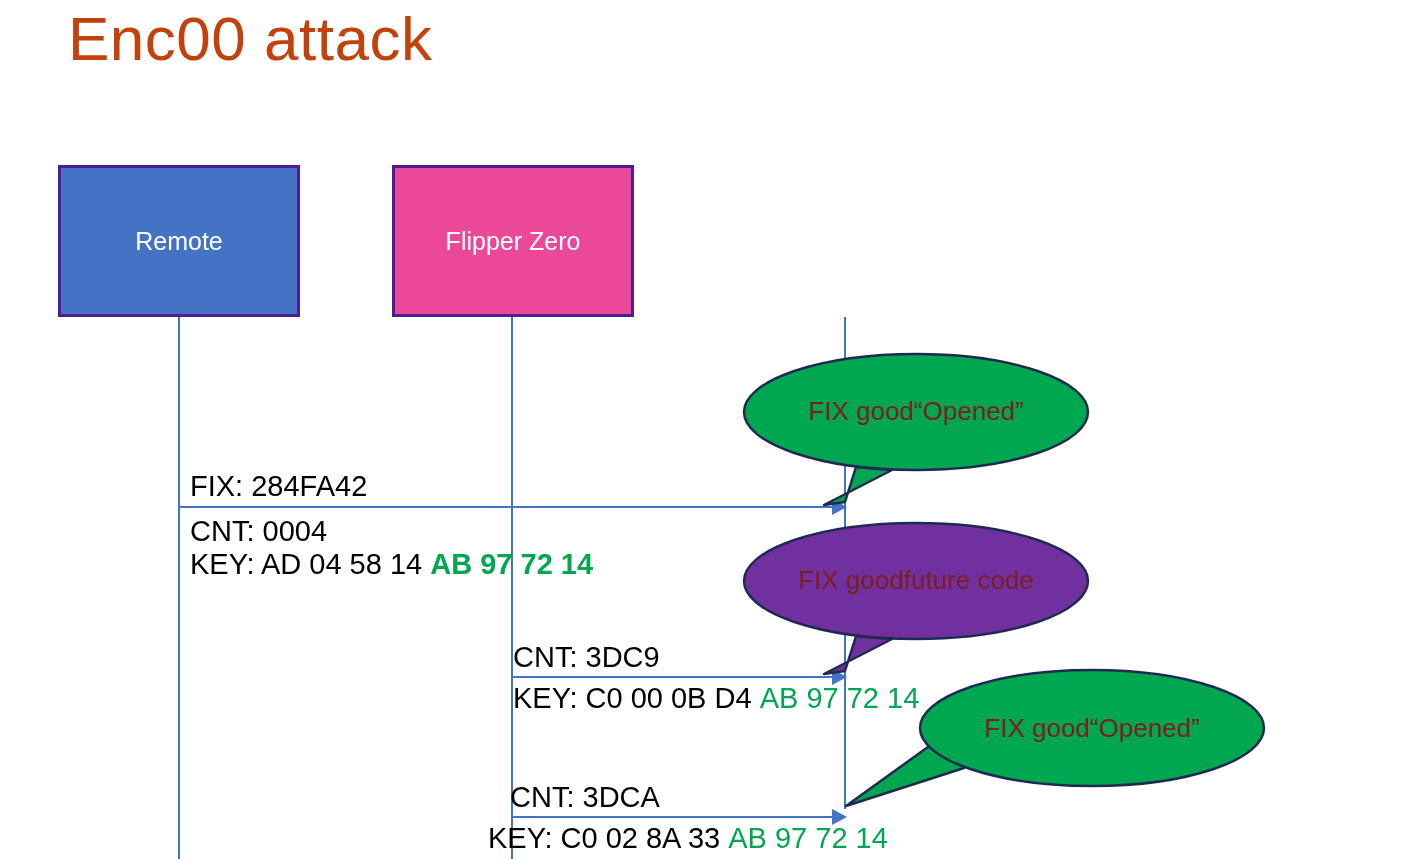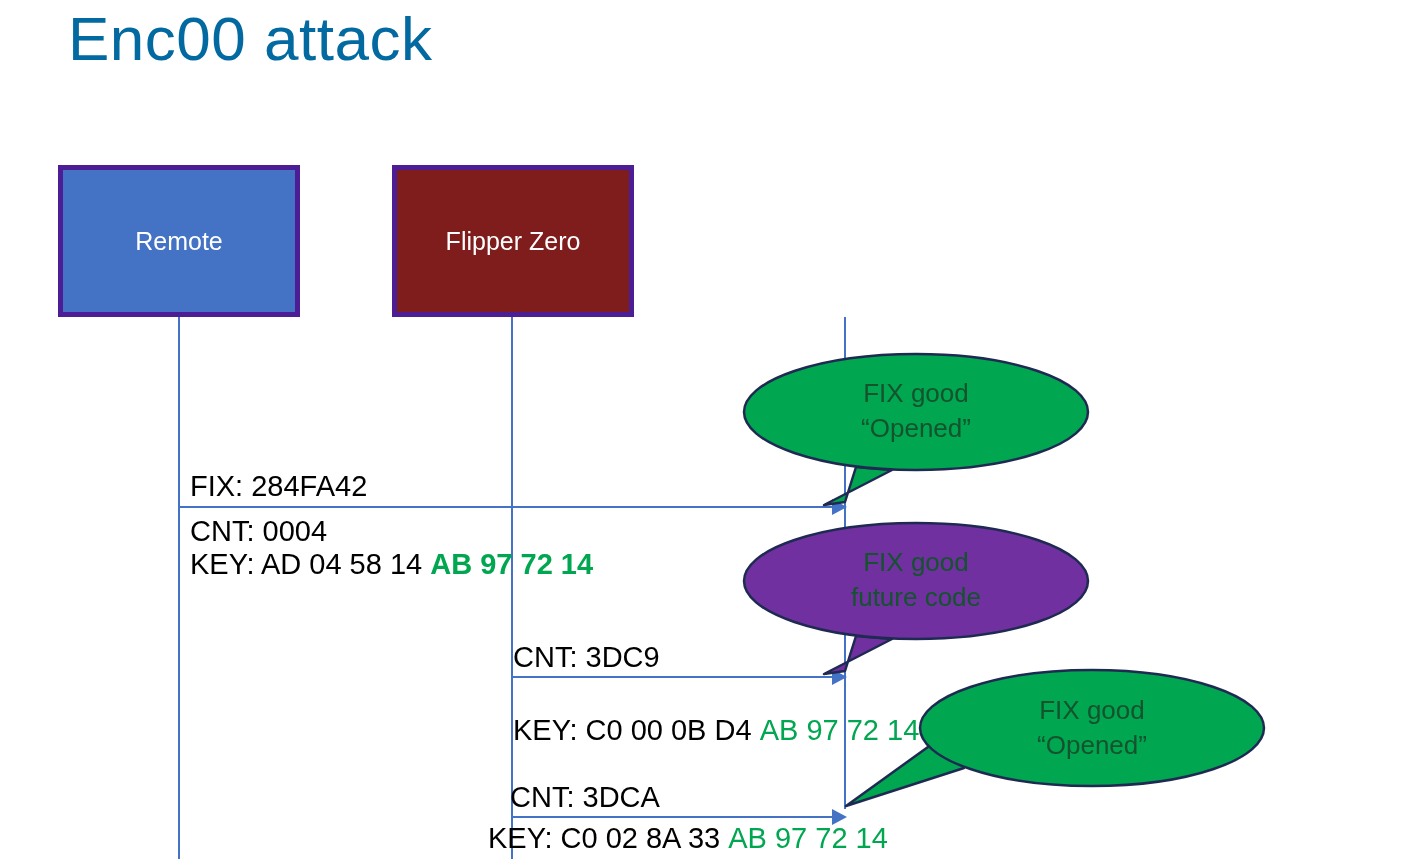--- a/index.html
+++ b/index.html
@@ -19,31 +19,31 @@
     overflow: hidden;
   }
 
   
   #slide-title {
     position: absolute;
     left: 68px;
     top: 2px;
     font-size: 62px;
     line-height: 74px;
-    color: #0369a1;
+    color: #c2410c;
     font-weight: 400;
     letter-spacing: 0.5px;
     white-space: nowrap;
   }
 
   
   .actor-box {
     position: absolute;
     box-sizing: border-box;
-    border: 5px solid #4c1d95;
+    border: 3px solid #4c1d95;
     display: flex;
     align-items: center;
     justify-content: center;
   }
   .actor-label {
     color: #ffffff;
     font-size: 25px;
     line-height: 30px;
     white-space: nowrap;
   }
@@ -95,24 +95,24 @@
     top: 0;
     overflow: visible;
   }
   .callout-text {
     position: absolute;
     left: 0;
     top: 0;
     width: 100%;
     height: 100%;
     display: flex;
-    flex-direction: column;
+    flex-direction: row;
     align-items: center;
     justify-content: center;
-    color: #14532d;
+    color: #7f1d1d;
     font-size: 26px;
     line-height: 35px;
     text-align: center;
     pointer-events: none;
   }
   .callout-line { white-space: nowrap; }
 </style>
 </head>
 <body>
 
@@ -123,40 +123,40 @@
   <div class="lifeline" style="left:178px; top:317px; height:542px;"></div>
 
   <div class="lifeline" style="left:511px; top:317px; height:542px;"></div>
 
   <div class="lifeline" style="left:844px; top:317px; height:492px;"></div>
 
   <div class="actor-box" style="left:58px; top:165px; width:242px; height:152px; background:#4472C4;">
     <span class="actor-label">Remote</span>
   </div>
 
-  <div class="actor-box" style="left:392px; top:165px; width:242px; height:152px; background:#7f1d1d;">
+  <div class="actor-box" style="left:392px; top:165px; width:242px; height:152px; background:#ec4899;">
     <span class="actor-label">Flipper Zero</span>
   </div>
 
 
   <div class="msg-text" style="left:190px; top:470px;">FIX: 284FA42</div>
 
   <div class="msg-arrow" style="left:179px; top:506px; width:666px;"></div>
 
   <div class="msg-text" style="left:190px; top:515px;">CNT: 0004</div>
 
   <div class="msg-text" style="left:190px; top:548px;">
     <span>KEY: </span><span class="key-red-bold">AD 04 58 14</span><span>&nbsp;</span><span class="key-green-bold">AB 97 72 14</span>
   </div>
 
   <div class="msg-text" style="left:513px; top:641px;">CNT: 3DC9</div>
 
   <div class="msg-arrow" style="left:512px; top:676px; width:333px;"></div>
 
-  <div class="msg-text" style="left:513px; top:682px;margin-top:32px;">
+  <div class="msg-text" style="left:513px; top:682px;">
     <span>KEY: </span><span>C0 00 0B D4</span><span>&nbsp;</span><span class="key-green">AB 97 72 14</span>
   </div>
 
   <div class="msg-text" style="left:510px; top:781px;">CNT: 3DCA</div>
 
   <div class="msg-arrow" style="left:512px; top:816px; width:333px;"></div>
 
   <div class="msg-text" style="left:488px; top:822px;">
     <span>KEY: </span><span>C0 02 8A 33</span><span>&nbsp;</span><span class="key-green">AB 97 72 14</span>
   </div>

